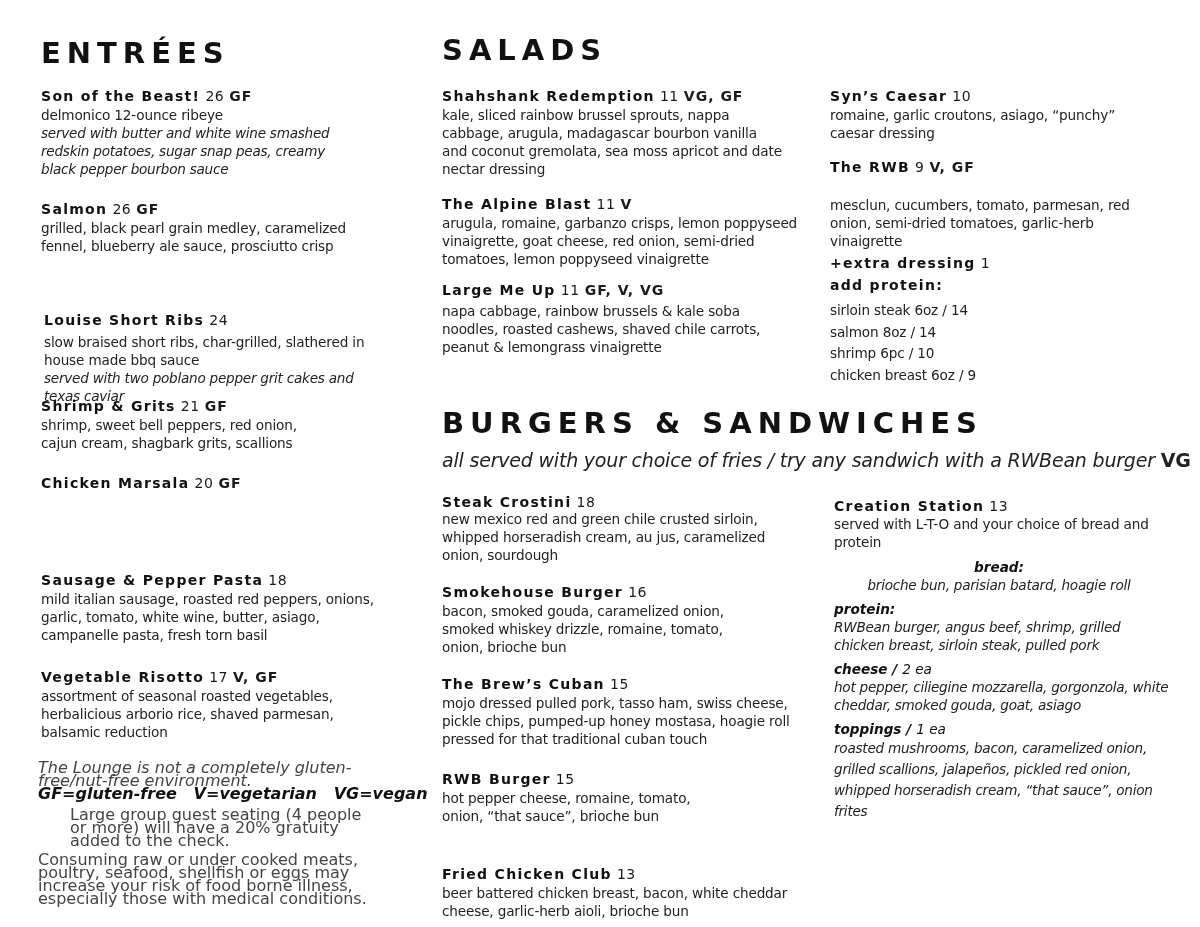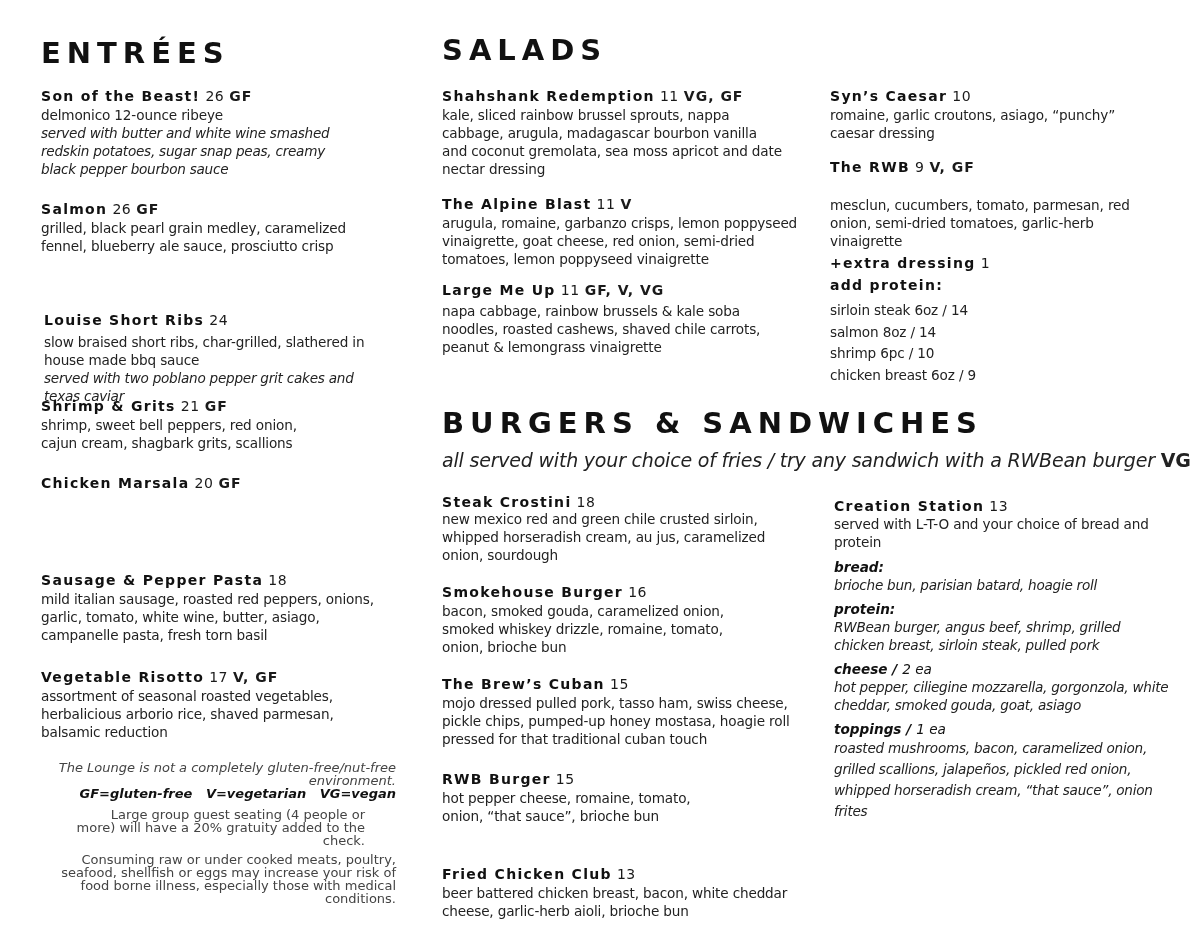--- a/index.html
+++ b/index.html
@@ -7,21 +7,21 @@
          font-family:"DejaVu Sans", "Liberation Sans", sans-serif; color:#1a1a1a; }
   .abs { position:absolute; }
   .h1 { font-family:"DejaVu Sans", sans-serif; font-weight:bold; font-size:29px; letter-spacing:6px; color:#111; margin:0; }
   .item { margin:0; }
   .iname { font-weight:bold; font-size:14px; letter-spacing:1.3px; color:#111; }
   .iprice { font-weight:normal; font-size:14px; letter-spacing:0.5px; }
   .itags { font-weight:bold; font-size:14px; letter-spacing:1px; }
   .desc { font-size:13.6px; line-height:18px; color:#222; letter-spacing:-0.15px; }
   .idesc { font-style:italic; font-size:13.6px; line-height:18px; color:#222; letter-spacing:-0.25px; }
   .title-line { line-height:19px; white-space:nowrap; }
-  .fine { font-size:13px; line-height:13px; color:#444; text-align:right; }
+  .fine { font-size:16px; line-height:13px; color:#444; text-align:left; }
   .fine .i { font-style:italic; }
   .fine .b { font-weight:bold; font-style:italic; color:#111; }
   .lbl { font-weight:bold; font-style:italic; font-size:13.6px; color:#111; }
   .lbl-ea { font-style:italic; font-weight:normal; }
   .sub { font-style:italic; font-size:19px; color:#222; white-space:nowrap; letter-spacing:-0.2px; }
   .sub b { font-style:normal; }
 </style>
 </head>
 <body>
 
@@ -137,21 +137,21 @@
 
 <div class="abs item" style="left:442px;top:840px;width:370px;margin-top:24px;">
   <div class="title-line"><span class="iname">Fried Chicken Club</span> <span class="iprice">13</span></div>
   <div class="desc">beer battered chicken breast, bacon, white cheddar cheese, garlic-herb aioli, brioche bun</div>
 </div>
 
 <div class="abs item" style="left:834px;top:497px;width:330px;">
   <div class="title-line" style="line-height:17px;"><span class="iname">Creation Station</span> <span class="iprice">13</span></div>
   <div class="desc">served with L-T-O and your choice of bread and protein</div>
 
-  <div style="margin-top:7px;">
+  <div style="margin-top:7px;text-align:center;">
     <div class="lbl" style="line-height:18px;">bread:</div>
     <div class="idesc">brioche bun, parisian batard, hoagie roll</div>
   </div>
 
   <div style="margin-top:6px;">
     <div class="lbl" style="line-height:18px;">protein:</div>
     <div class="idesc" style="width:305px;">RWBean burger, angus beef, shrimp, grilled chicken breast, sirloin steak, pulled pork</div>
   </div>
 
   <div style="margin-top:6px;">

